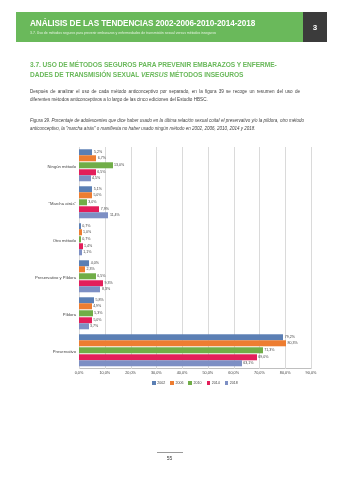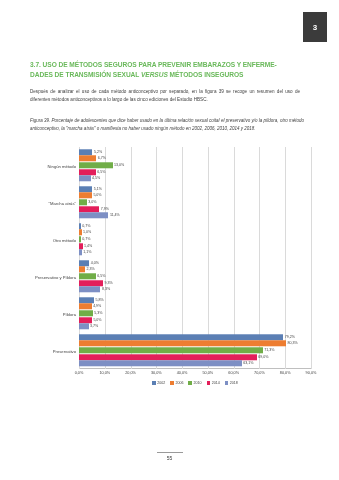--- a/index.html
+++ b/index.html
@@ -198,20 +198,24 @@
   .footer-num {
     font-size: 5px;
     color: #3f3f3f;
   }
 </style>
 </head>
 <body>
 
 <div class="page">
 
+  <div class="header-band">
+    <div class="header-title">ANÁLISIS DE LAS TENDENCIAS 2002-2006-2010-2014-2018</div>
+    <div class="header-sub">3.7. Uso de métodos seguros para prevenir embarazos y enfermedades de transmisión sexual versus métodos inseguros</div>
+  </div>
   <div class="page-tab">3</div>
 
   <div class="section-heading">
     <span>3.7. USO DE MÉTODOS SEGUROS PARA PREVENIR EMBARAZOS Y ENFERME-</span><br>
     <span>DADES DE TRANSMISIÓN SEXUAL </span><span class="ital">VERSUS</span><span> MÉTODOS INSEGUROS</span>
   </div>
 
   <div class="body-text">Después de analizar el uso de cada método anticonceptivo por separado, en la figura 39 se recoge un resumen del uso de diferentes métodos anticonceptivos a lo largo de las  cinco ediciones del Estudio HBSC.</div>
 
   <div class="fig-caption">Figura 39. Porcentaje de adolescentes que dice haber usado en la última relación sexual coital el preservativo y/o la píldora, otro método anticonceptivo, la "marcha atrás" o  manifiesta no haber usado ningún método en 2002, 2006, 2010, 2014 y 2018.</div>

